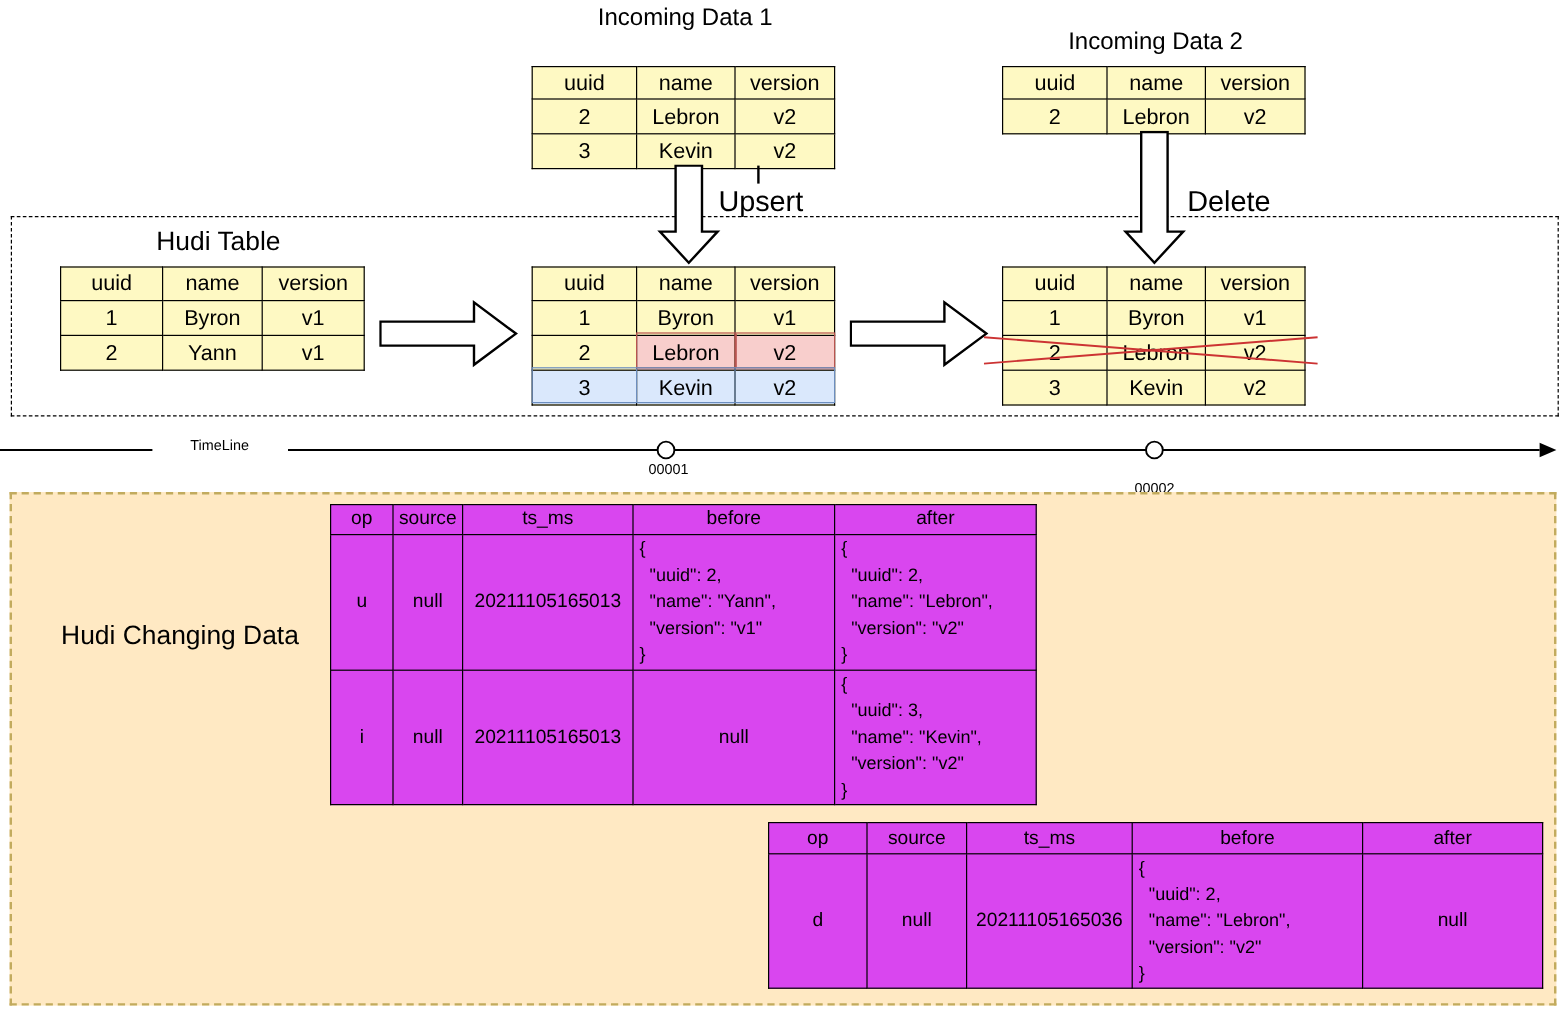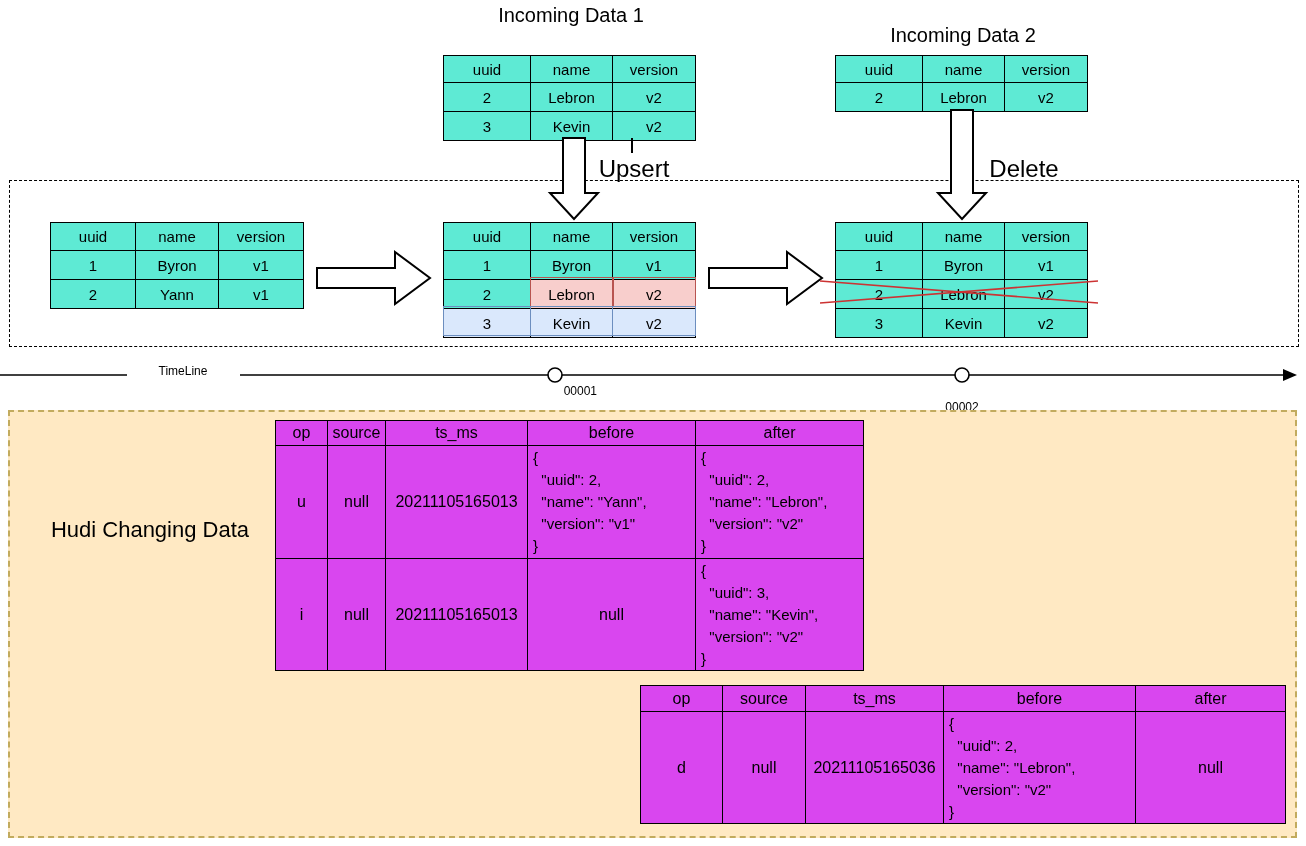--- a/index.html
+++ b/index.html
@@ -8,21 +8,21 @@
     font-family:"Liberation Sans","DejaVu Sans",sans-serif; color:#000; overflow:hidden;
   }
   .abs { position:absolute; }
   .ctr { text-align:center; }
   .big-title { font-size:20px; }
   .box-title { font-size:22px; }
   .op-label  { font-size:24px; }
   .tick-label{ font-size:12px; }
 
   
-  .dtable { position:absolute; border-collapse:collapse; table-layout:fixed; background:#5eead4; font-size:15px; z-index:2; }
+  .dtable { position:absolute; border-collapse:collapse; table-layout:fixed; background:#fef9c3; font-size:18px; z-index:2; }
   .dtable th, .dtable td { border:1.5px solid #000; font-weight:normal; padding:0; text-align:center; vertical-align:middle; overflow:hidden; }
   .dtable .hrow th { height:26px; }
   .dtable .drow td { height:28px; }
   .hudi .hrow th { height:27px; }
   .hl-red  { background:var(--red_fill,#f8cecc); }
   .hl-blue { background:var(--blue_fill,#dae8fc); }
 
   
   .ctable { position:absolute; border-collapse:collapse; table-layout:fixed; background:#d946ef; font-size:16px; z-index:2; }
   .ctable th, .ctable td { border:1.5px solid #000; font-weight:normal; padding:0; text-align:center; vertical-align:middle; overflow:hidden; }
@@ -100,20 +100,21 @@
   </svg>
   <div class="abs" id="upsert-leader"></div>
   <div class="abs ctr op-label" style="left:584px; top:155px; width:100px;">Upsert</div>
 
   <svg class="arrow" style="left:934px; top:109px;" width="56" height="113" viewBox="0 0 56 113">
     <polygon points="17,1 39,1 39,84 52,84 28,110 4,84 17,84" fill="#ffffff" stroke="#000000" stroke-width="2"></polygon>
   </svg>
   <div class="abs ctr op-label" style="left:974px; top:155px; width:100px;">Delete</div>
 
   <div class="abs" id="hudi-box"></div>
+  <div class="abs ctr box-title" style="left:82px; top:188px; width:200px; z-index:2;">Hudi Table</div>
 
   <table class="dtable hudi" style="left:50px; top:222px; width:253px;">
     <colgroup>
         <col style="width:85px">
         <col style="width:83px">
         <col style="width:85px">
       </colgroup>
     <tbody>
         <tr class="hrow">
       <th>uuid</th>
@@ -212,21 +213,21 @@
   </svg>
 
   <svg class="deco" style="left:0; top:360px;" width="1306" height="32" viewBox="0 0 1306 32">
     <line x1="0" y1="15" x2="127" y2="15" stroke="#000" stroke-width="1.6"></line>
     <line x1="240" y1="15" x2="1283" y2="15" stroke="#000" stroke-width="1.6"></line>
     <polygon points="1283,9 1297,15 1283,21" fill="#000"></polygon>
     <circle cx="555" cy="15" r="7" fill="#ffffff" stroke="#000" stroke-width="1.6"></circle>
     <circle cx="962" cy="15" r="7" fill="#ffffff" stroke="#000" stroke-width="1.6"></circle>
   </svg>
   <div class="abs ctr tick-label" style="left:133px; top:364px; width:100px;">TimeLine</div>
-  <div class="abs ctr tick-label" style="left:517px; top:384px; width:80px;text-align:right;">00001</div>
+  <div class="abs ctr tick-label" style="left:517px; top:384px; width:80px;">00001</div>
   <div class="abs ctr tick-label" style="left:922px; top:400px; width:80px;">00002</div>
 
   <div class="abs" id="changing-box"></div>
   <div class="abs ctr box-title" style="left:50px; top:517px; width:200px; z-index:2;">Hudi Changing Data</div>
 
   <table class="ctable" style="left:275px; top:420px; width:588px;">
     <colgroup>
         <col style="width:52px">
         <col style="width:58px">
         <col style="width:142px">

